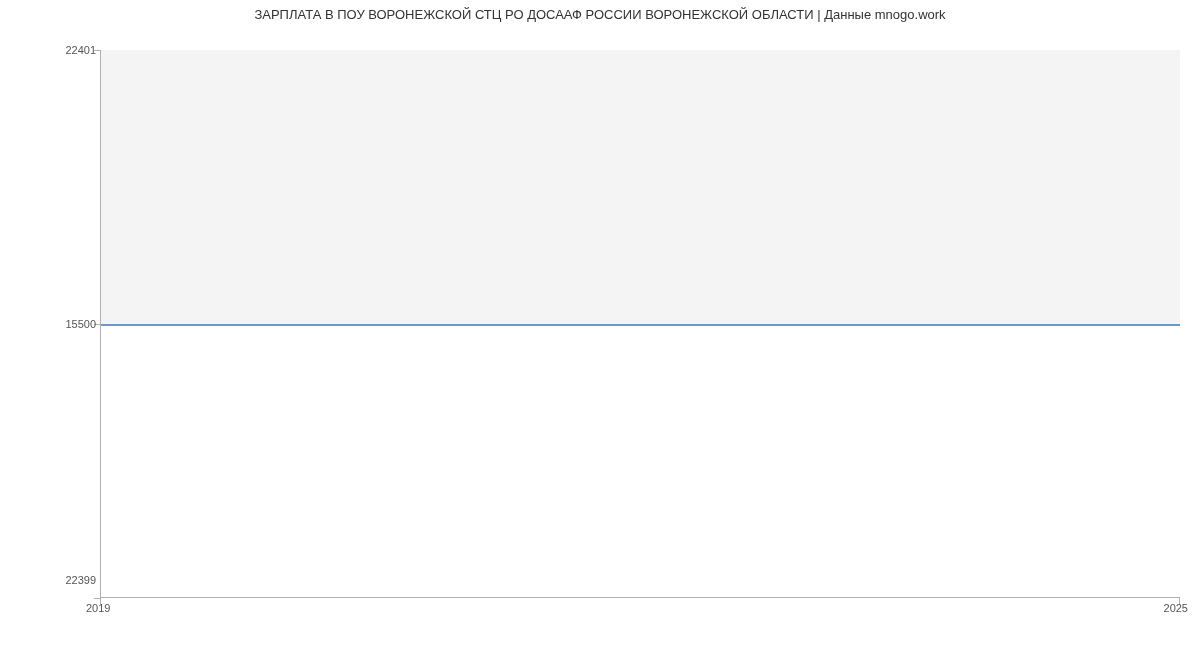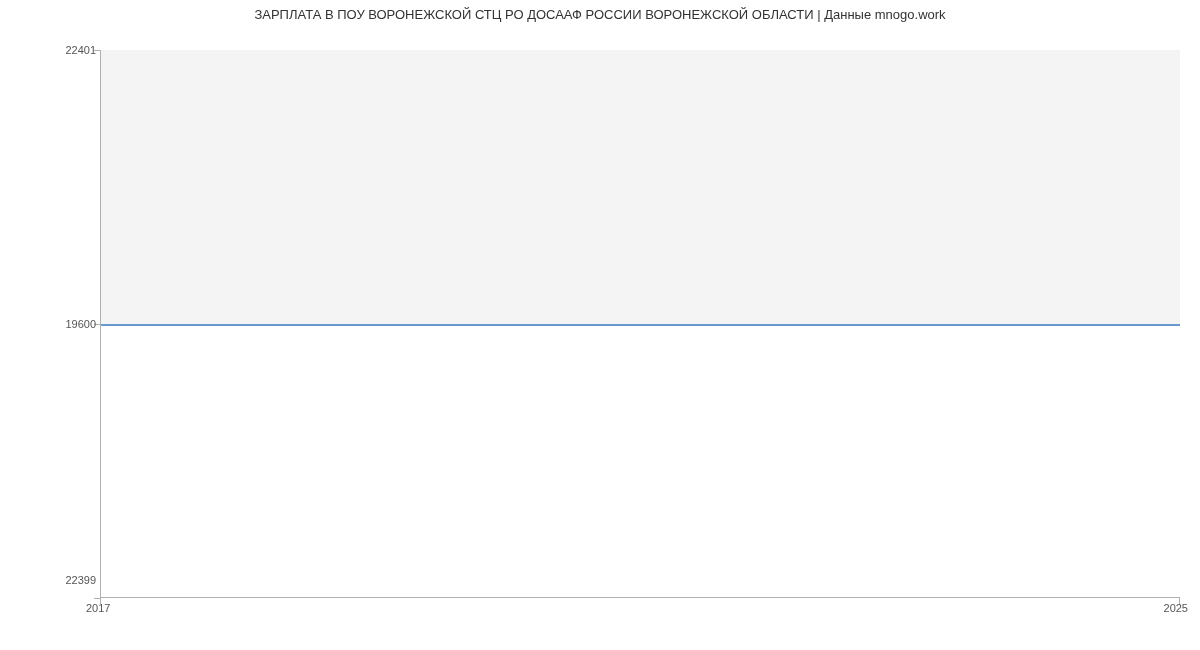--- a/index.html
+++ b/index.html
@@ -91,20 +91,20 @@
 <div class="plot-area">
   <div class="fill-area"></div>
   <div class="data-line"></div>
 </div>
 
 <div class="tick-mark-y ty-0"></div>
 <div class="tick-mark-y ty-1"></div>
 <div class="tick-mark-y ty-2"></div>
 
 <div class="y-tick y-tick-0">22399</div>
-<div class="y-tick y-tick-1">19600</div>
+<div class="y-tick y-tick-1">15500</div>
 <div class="y-tick y-tick-2">22401</div>
 
 <div class="tick-mark-x tx-0"></div>
 <div class="tick-mark-x tx-1"></div>
 
-<div class="x-tick x-tick-0">2017</div>
+<div class="x-tick x-tick-0">2019</div>
 <div class="x-tick x-tick-1">2025</div>
 
 </body></html>

